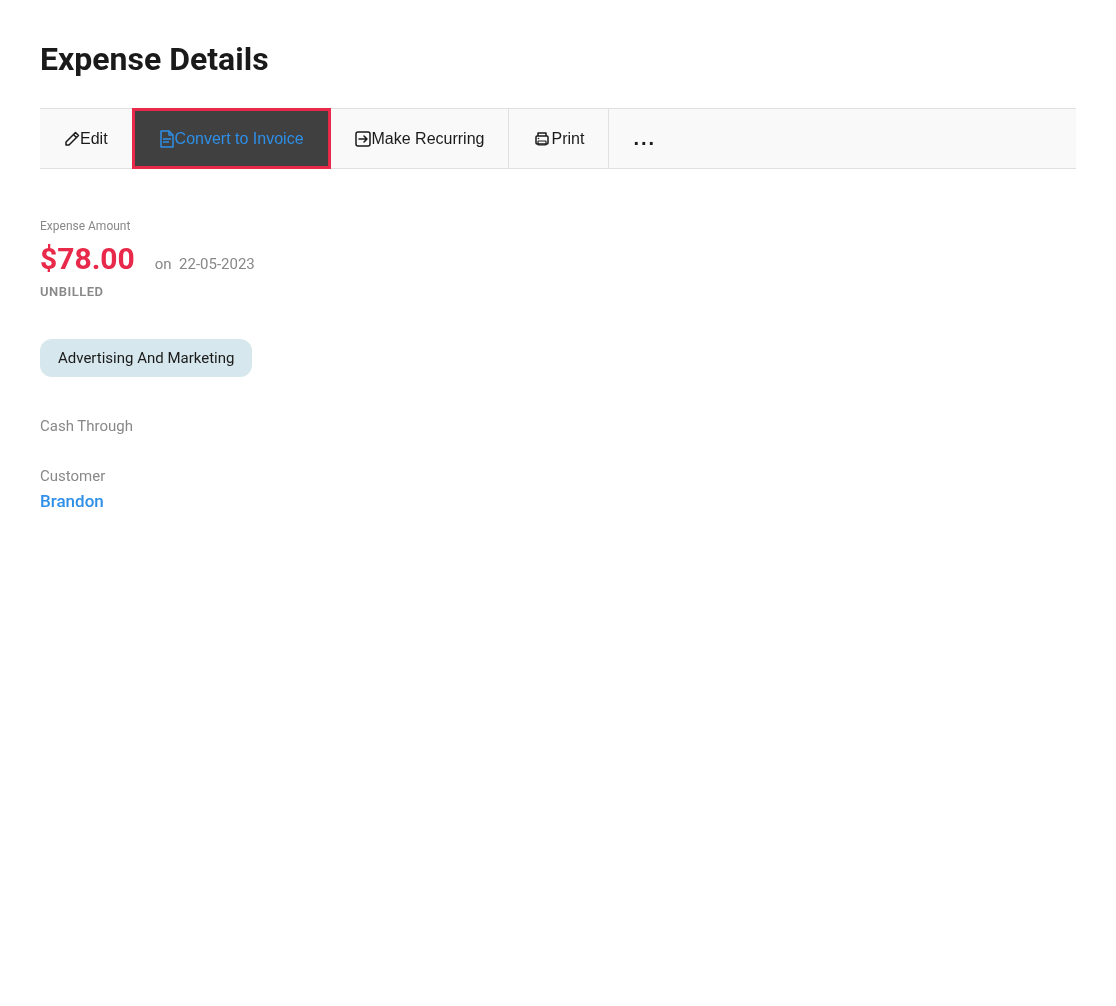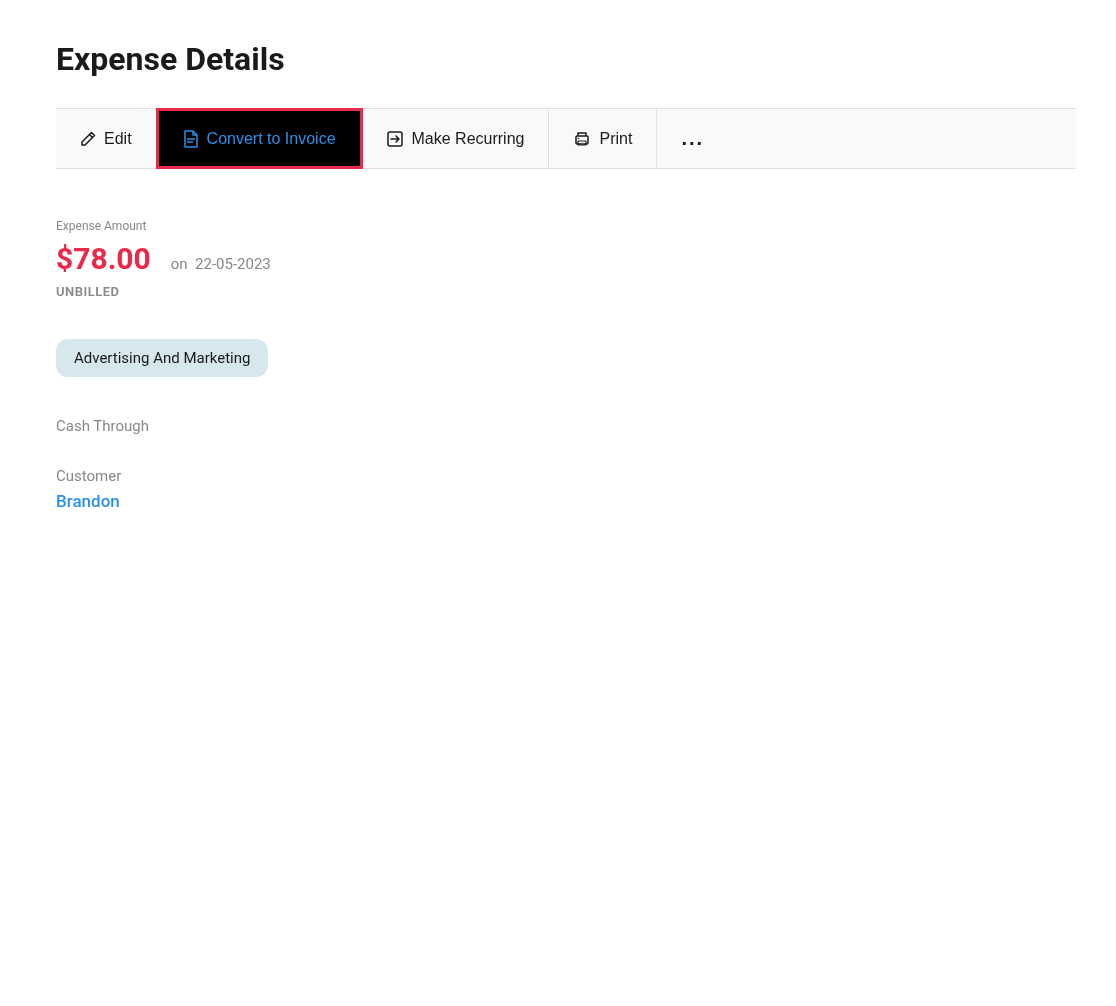--- a/index.html
+++ b/index.html
@@ -10,21 +10,21 @@
 
     body {
       font-family: -apple-system, BlinkMacSystemFont, 'Segoe UI', Roboto, sans-serif;
       background: #ffffff;
       color: #1a1a1a;
       width: 1116px;
       min-height: 1006px;
     }
 
     .page-container {
-      padding: 40px 40px 0 56px;
+      padding: 40px 40px 0 40px;
     }
 
     .page-title {
       font-size: 32px;
       font-weight: 700;
       color: #1a1a1a;
       margin-bottom: 30px;
     }
 
     .toolbar {
@@ -32,36 +32,36 @@
       align-items: stretch;
       border-top: 1px solid #e0e0e0;
       border-bottom: 1px solid #e0e0e0;
       margin-bottom: 40px;
       background: #f9f9f9;
     }
 
     .toolbar-btn {
       display: flex;
       align-items: center;
-      gap: 8px;
+      gap: 0;
       padding: 18px 24px;
       border: none;
       background: transparent;
       cursor: pointer;
       font-size: 16px;
       color: #1a1a1a;
       border-right: 1px solid #e0e0e0;
       white-space: nowrap;
     }
 
     .toolbar-btn.convert-to-invoice {
       color: #2d8fe8;
       border: 3px solid #e8294a;
       margin: -1px;
-      background: #000000;
+      background: #404040;
       position: relative;
       z-index: 1;
     }
 
     .toolbar-btn.convert-to-invoice .btn-icon {
       color: #2d8fe8;
     }
 
     .toolbar-btn .btn-icon {
       font-size: 16px;

